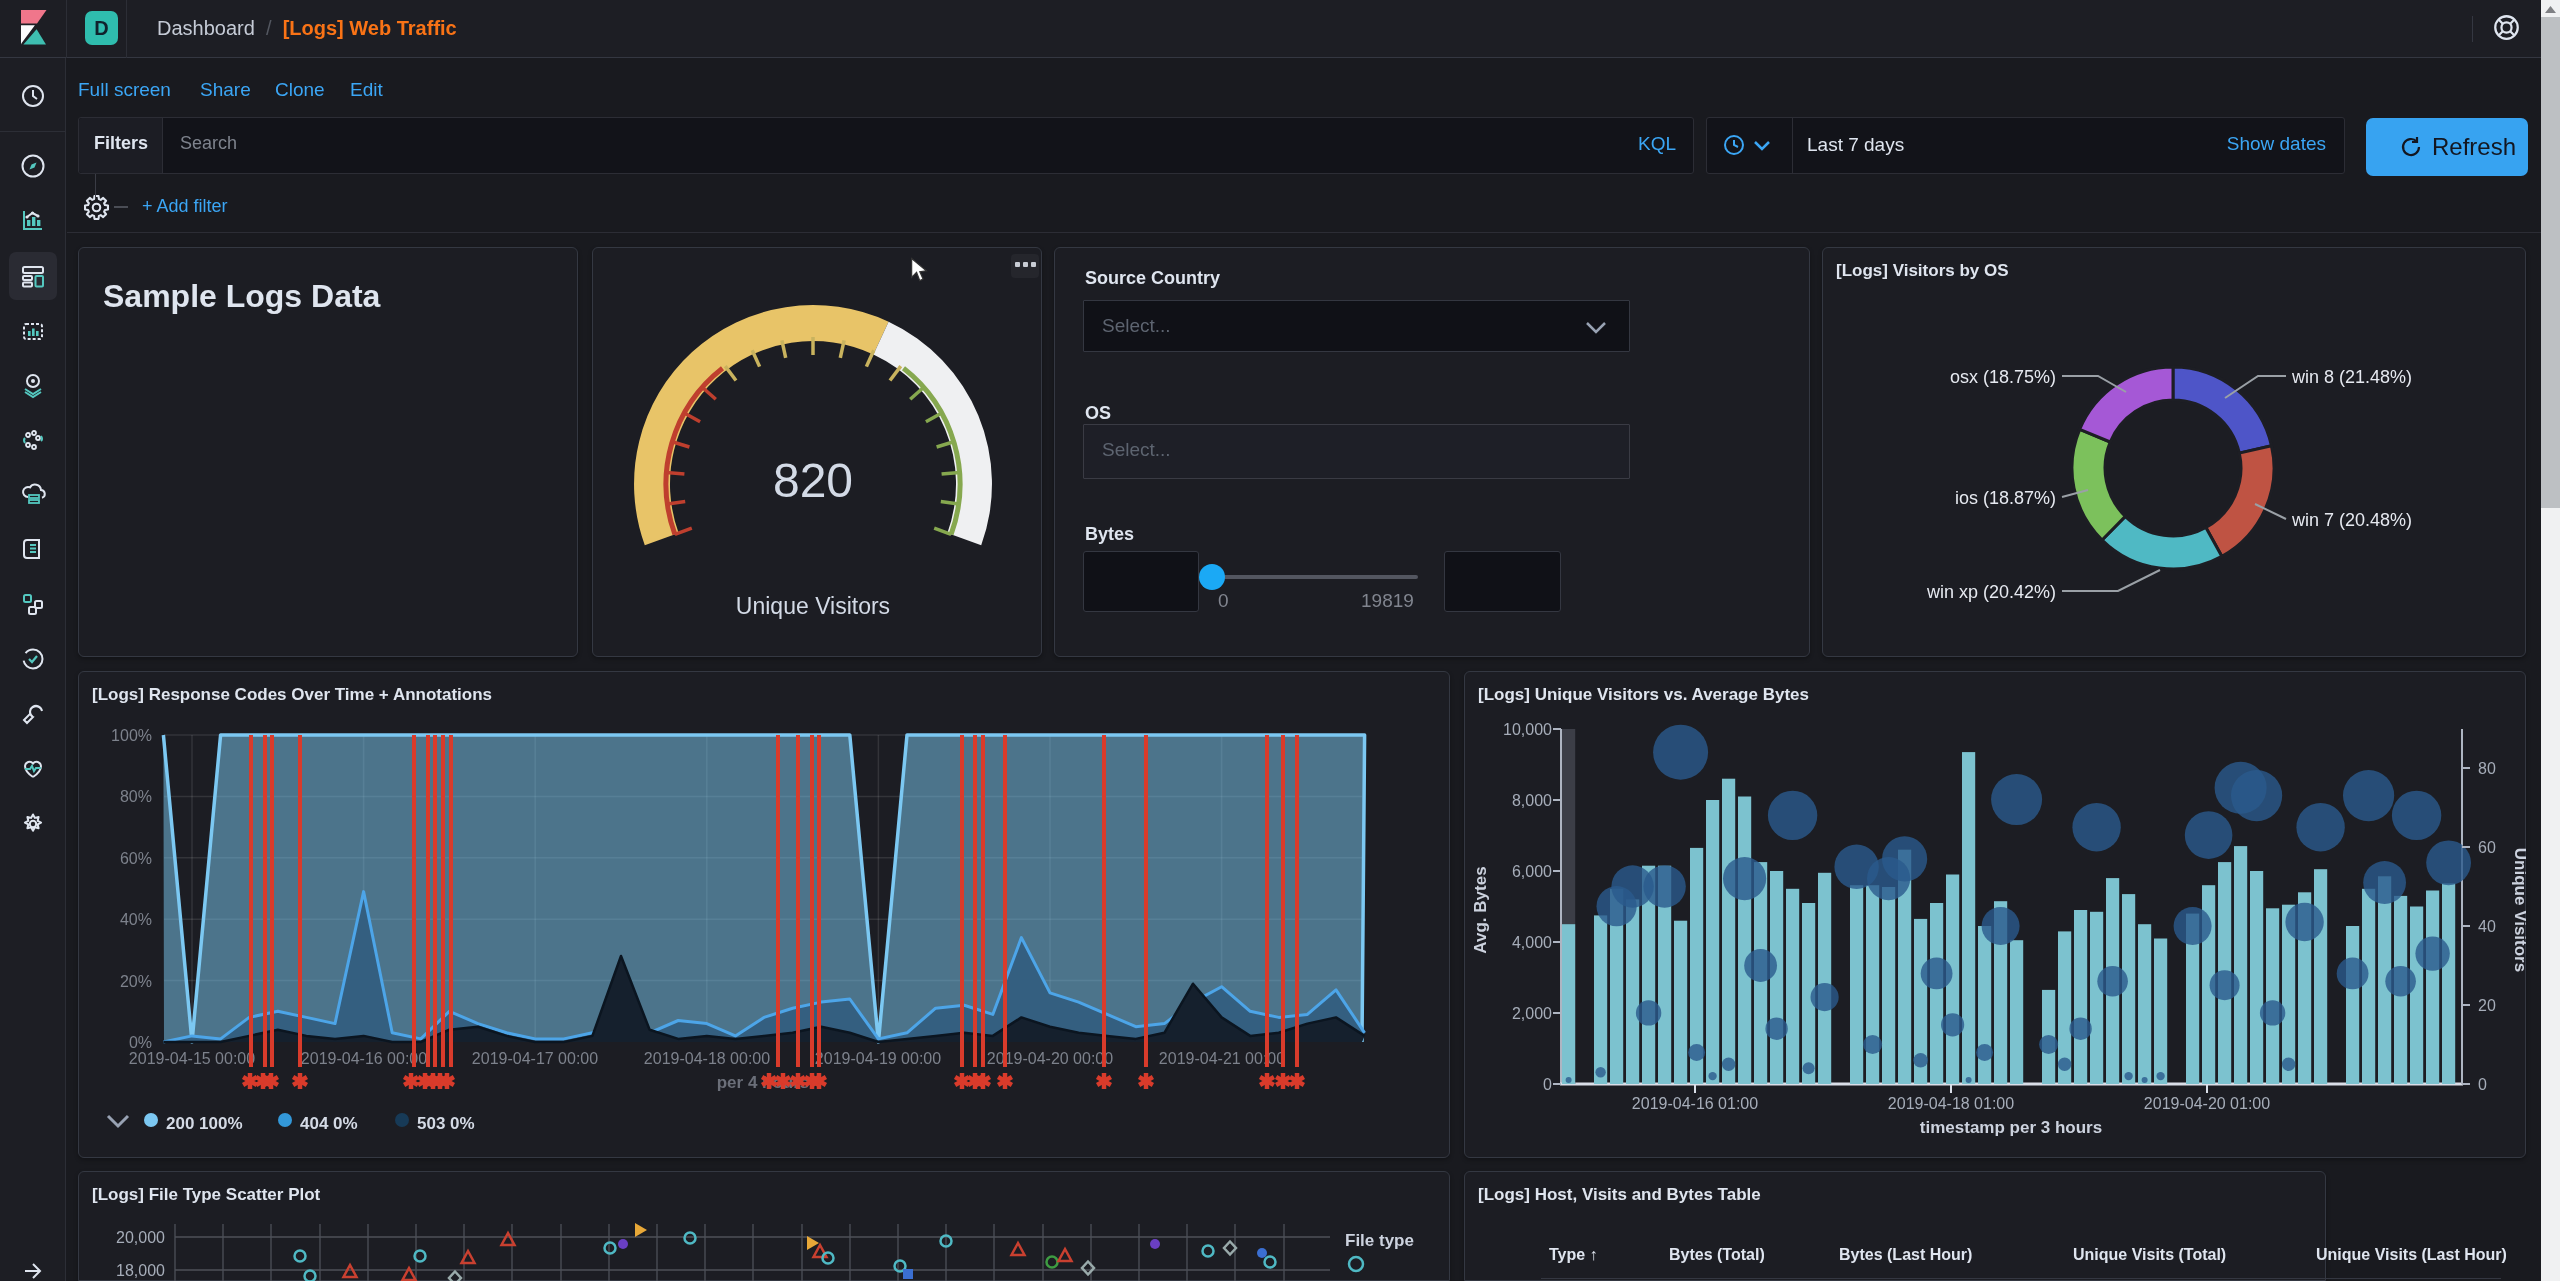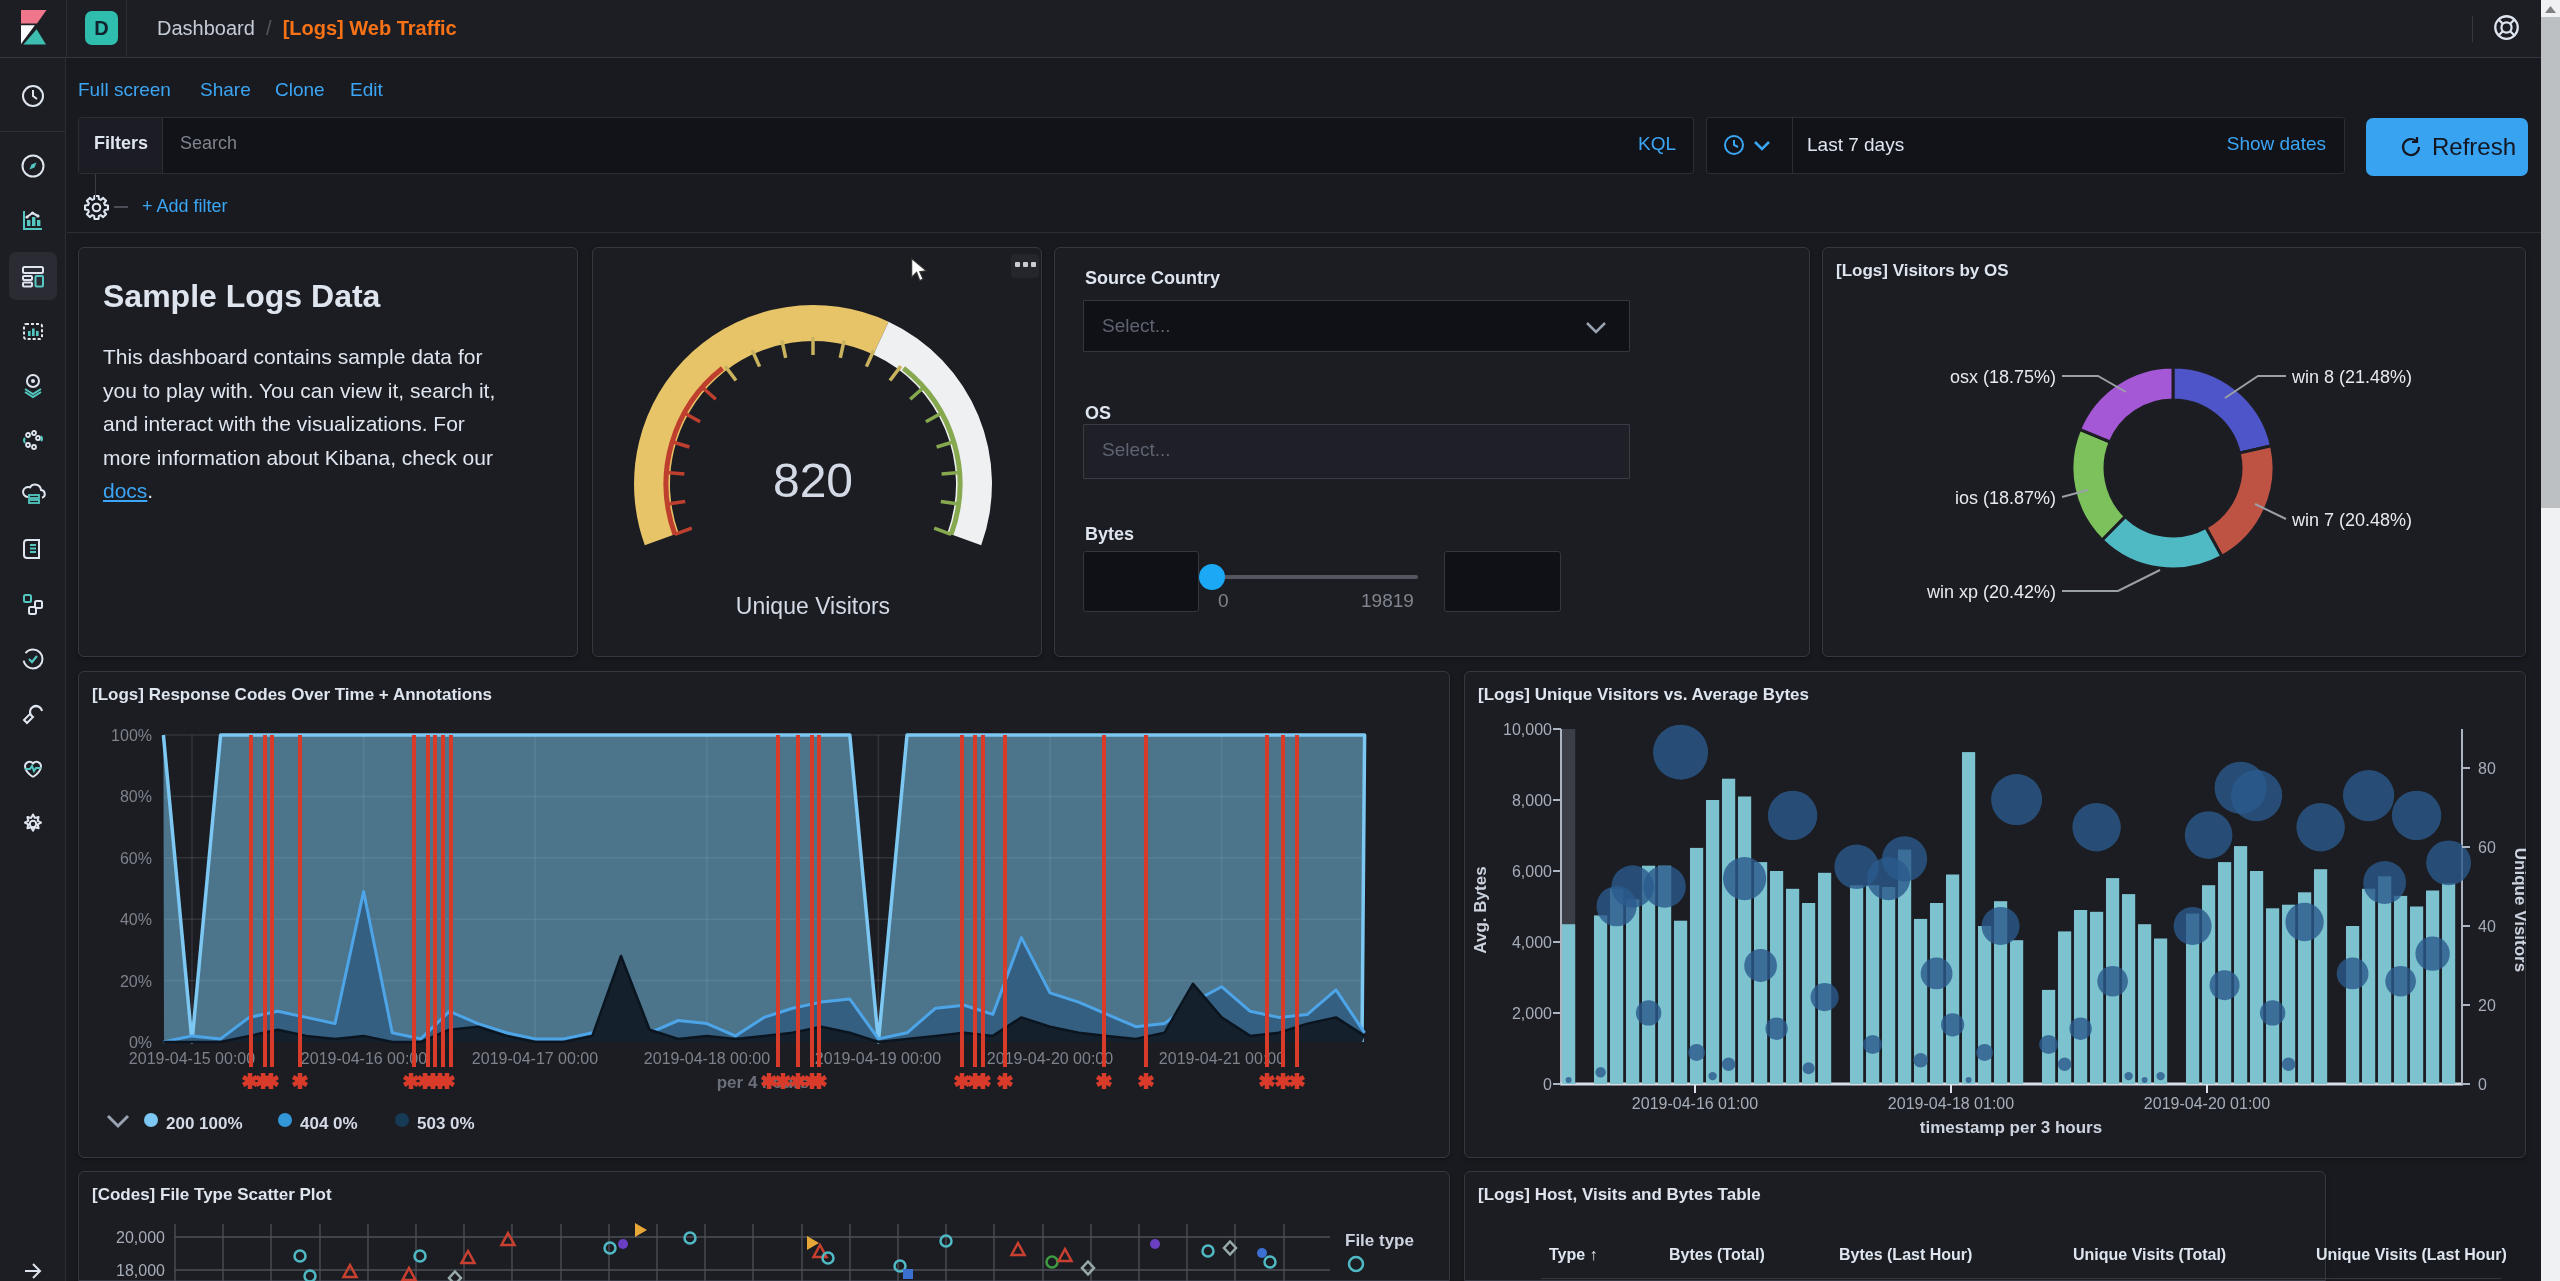--- a/index.html
+++ b/index.html
@@ -163,21 +163,20 @@
     <path d="M10.06,0.97 L13.94,0.97 L14.32,3.93 L16.07,4.65 L18.42,2.83 L21.17,5.58 L19.35,7.93 L20.07,9.68 L23.03,10.06 L23.03,13.94 L20.07,14.32 L19.35,16.07 L21.17,18.42 L18.42,21.17 L16.07,19.35 L14.32,20.07 L13.94,23.03 L10.06,23.03 L9.68,20.07 L7.93,19.35 L5.58,21.17 L2.83,18.42 L4.65,16.07 L3.93,14.32 L0.97,13.94 L0.97,10.06 L3.93,9.68 L4.65,7.93 L2.83,5.58 L5.58,2.83 L7.93,4.65 L9.68,3.93 Z" fill="none" stroke="#dfe5ef" stroke-width="2" stroke-linejoin="round"></path>
     <circle cx="12" cy="12" r="3.6" fill="none" stroke="#dfe5ef" stroke-width="2"></circle>
   </svg>
 <div class="abs" style="left:95px;top:174px;width:1px;height:24px;background:#3a3c45"></div>
 <div class="abs" style="left:114px;top:206px;width:14px;height:2px;background:#4a4d55"></div>
 <div class="abs link" style="left:142px;top:196px;font-weight:400;font-size:18px;">+ Add filter</div>
 <div class="abs" style="left:67px;top:232px;width:2477px;height:1px;background:#2c2d35"></div>
 
 <div class="panel" style="left:78px;top:247px;width:500px;height:410px;">
   <div style="position:absolute;left:24px;top:30px;font-size:32px;font-weight:700;color:#dfe5ef;">Sample Logs Data</div>
-  <div style="position:absolute;left:24px;top:92px;width:470px;font-size:21px;line-height:33.5px;color:#dfe5ef;white-space:nowrap;">This dashboard contains sample data for<br>you to play with. You can view it, search it,<br>and interact with the visualizations. For<br>more information about Kibana, check our<br><span style="color:#3ba6f5;text-decoration:underline;">docs</span>.</div>
 </div>
 
 <div class="panel" style="left:592px;top:247px;width:450px;height:410px;"></div>
 <svg class="abs" style="left:592px;top:247px" width="450" height="410" viewBox="592 247 450 410">
   <path d="M644.8,545.2 A179,179 0 0 1 888.6,321.8 L873.4,354.4 A143,143 0 0 0 678.6,532.9 Z" fill="#e8c468"></path>
     <path d="M888.6,321.8 A179,179 0 0 1 981.2,545.2 L947.4,532.9 A143,143 0 0 0 873.4,354.4 Z" fill="#eff0f2"></path>
     <path d="M674.9,534.3 A147,147 0 0 1 722.5,368.2" fill="none" stroke="#bf3f2e" stroke-width="5"></path>
     <path d="M903.5,368.2 A147,147 0 0 1 951.1,534.3" fill="none" stroke="#86a84f" stroke-width="5"></path>
     <line x1="674.9" y1="534.3" x2="691.8" y2="528.1" stroke="#bf3f2e" stroke-width="3.5"></line>
     <line x1="667.4" y1="503.9" x2="685.2" y2="501.5" stroke="#bf3f2e" stroke-width="3.5"></line>
@@ -529,21 +528,21 @@
     <text x="1951" y="1109" text-anchor="middle" class="axw">2019-04-18 01:00</text>
     <line x1="1951" y1="1084.0" x2="1951" y2="1093.0" stroke="#d9dee8" stroke-width="2"></line>
     <text x="2207" y="1109" text-anchor="middle" class="axw">2019-04-20 01:00</text>
     <line x1="2207" y1="1084.0" x2="2207" y2="1093.0" stroke="#d9dee8" stroke-width="2"></line>
     <text x="2011" y="1133" text-anchor="middle" class="axb2">timestamp per 3 hours</text>
   <text x="1486" y="910" class="axb2" transform="rotate(-90 1486 910)" text-anchor="middle">Avg. Bytes</text>
   <text x="2515" y="910" class="axb2" transform="rotate(90 2515 910)" text-anchor="middle">Unique Visitors</text>
 </svg>
 
 <div class="panel" style="left:78px;top:1171px;width:1372px;height:110px;border-radius:6px 6px 0 0;">
-  <div class="ptitle">[Codes] File Type Scatter Plot</div>
+  <div class="ptitle">[Logs] File Type Scatter Plot</div>
 </div>
 <svg class="abs" style="left:78px;top:1171px" width="1372" height="110" viewBox="78 1171 1372 110">
   <line x1="175" y1="1224" x2="175" y2="1281" stroke="#4e5058" stroke-width="1.3"></line>
     <line x1="223" y1="1224" x2="223" y2="1281" stroke="#4e5058" stroke-width="1.3"></line>
     <line x1="271" y1="1224" x2="271" y2="1281" stroke="#4e5058" stroke-width="1.3"></line>
     <line x1="320" y1="1224" x2="320" y2="1281" stroke="#4e5058" stroke-width="1.3"></line>
     <line x1="368" y1="1224" x2="368" y2="1281" stroke="#4e5058" stroke-width="1.3"></line>
     <line x1="416" y1="1224" x2="416" y2="1281" stroke="#4e5058" stroke-width="1.3"></line>
     <line x1="464" y1="1224" x2="464" y2="1281" stroke="#4e5058" stroke-width="1.3"></line>
     <line x1="512" y1="1224" x2="512" y2="1281" stroke="#4e5058" stroke-width="1.3"></line>

